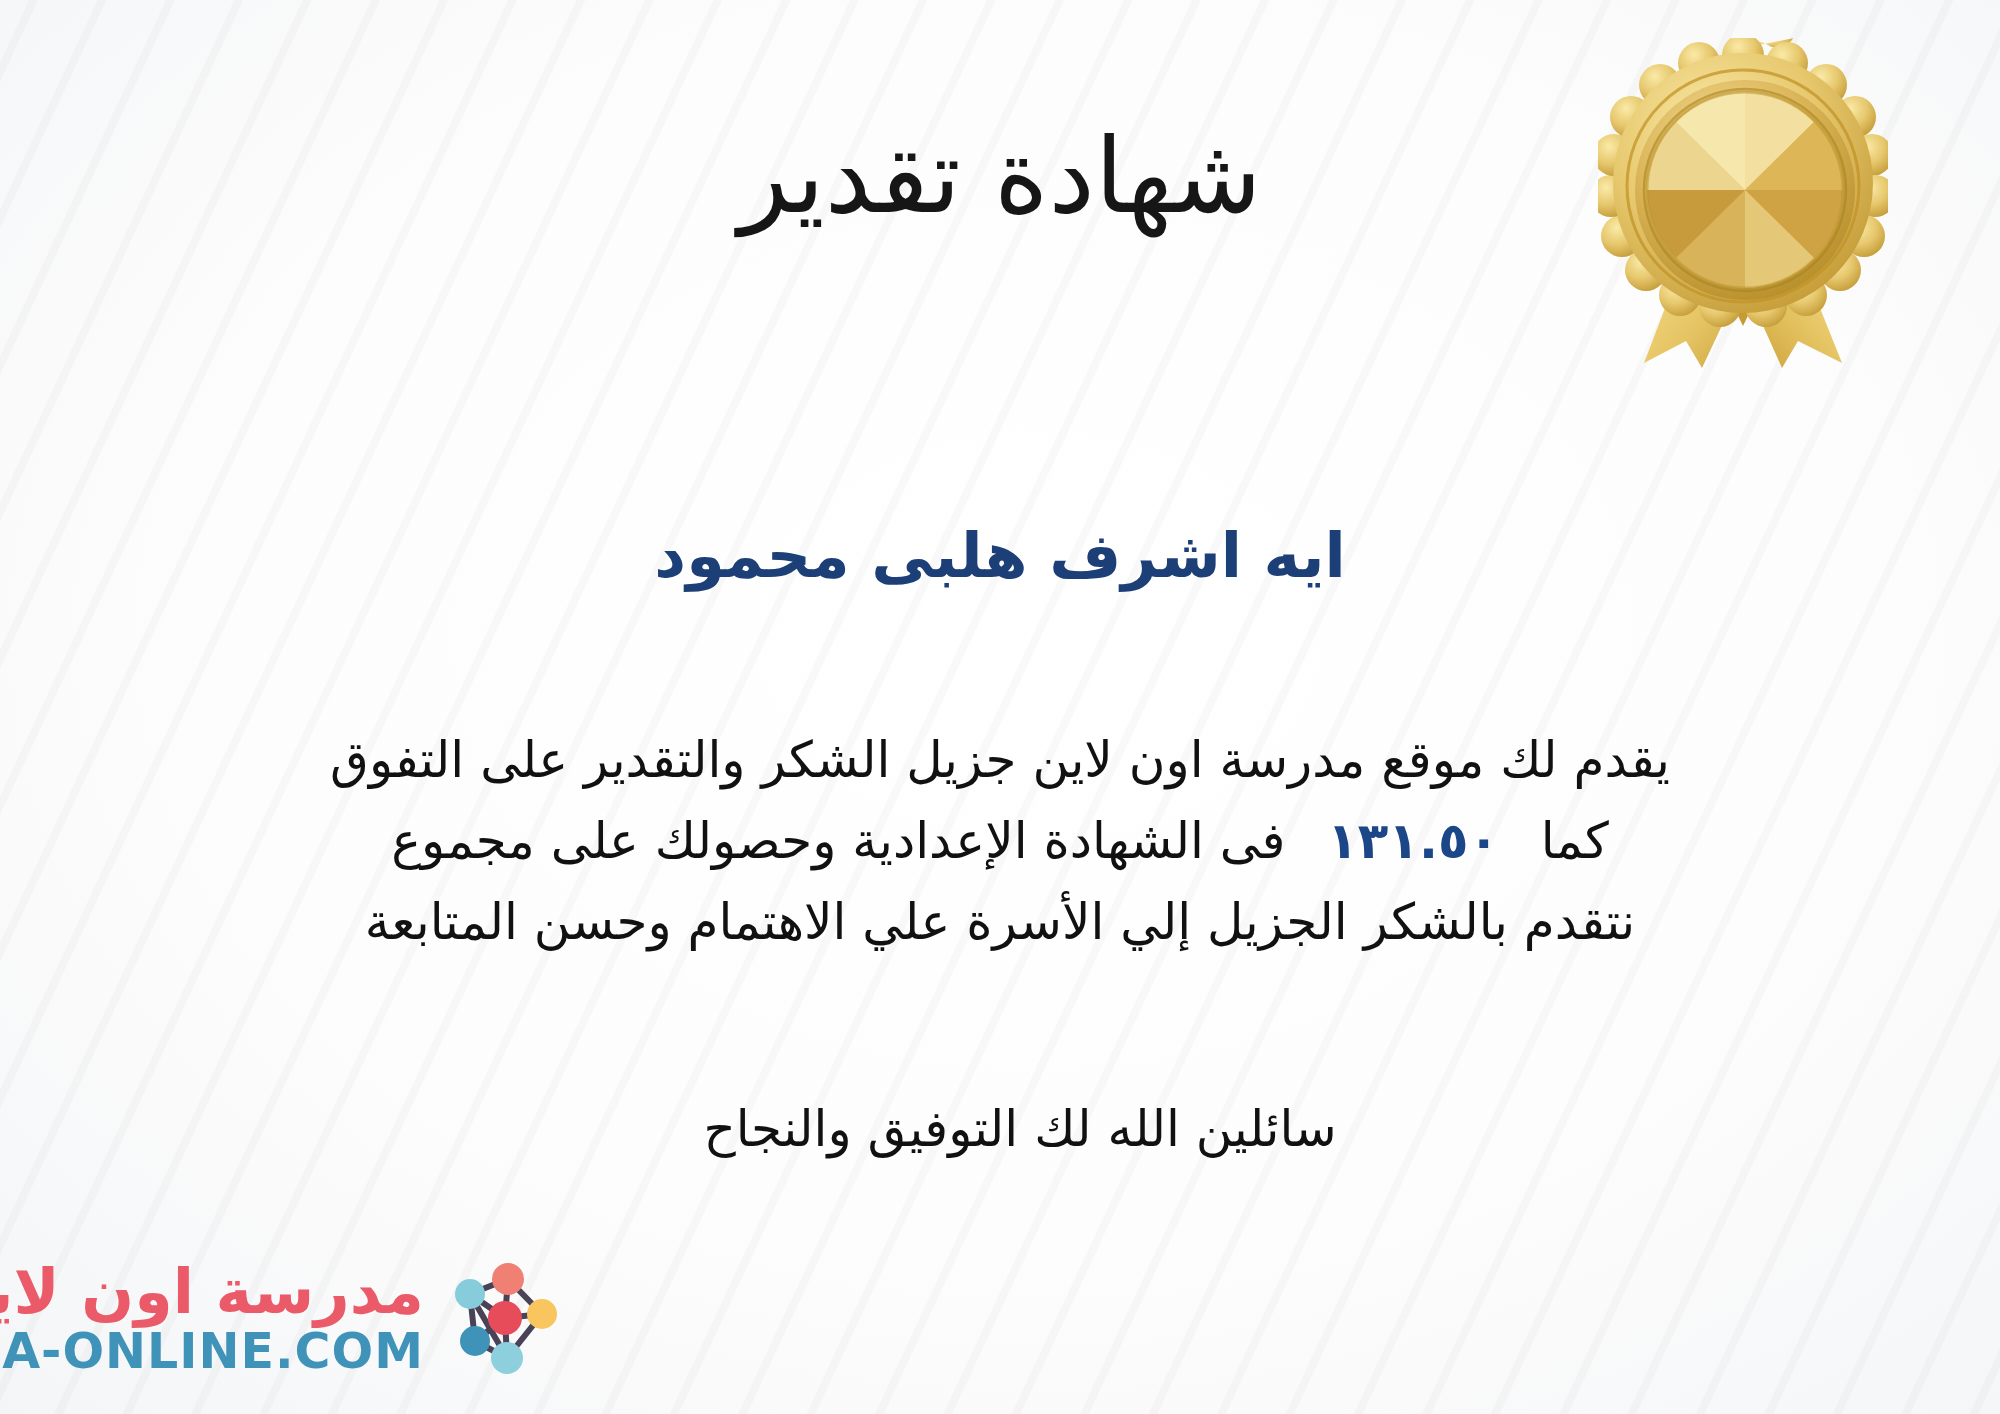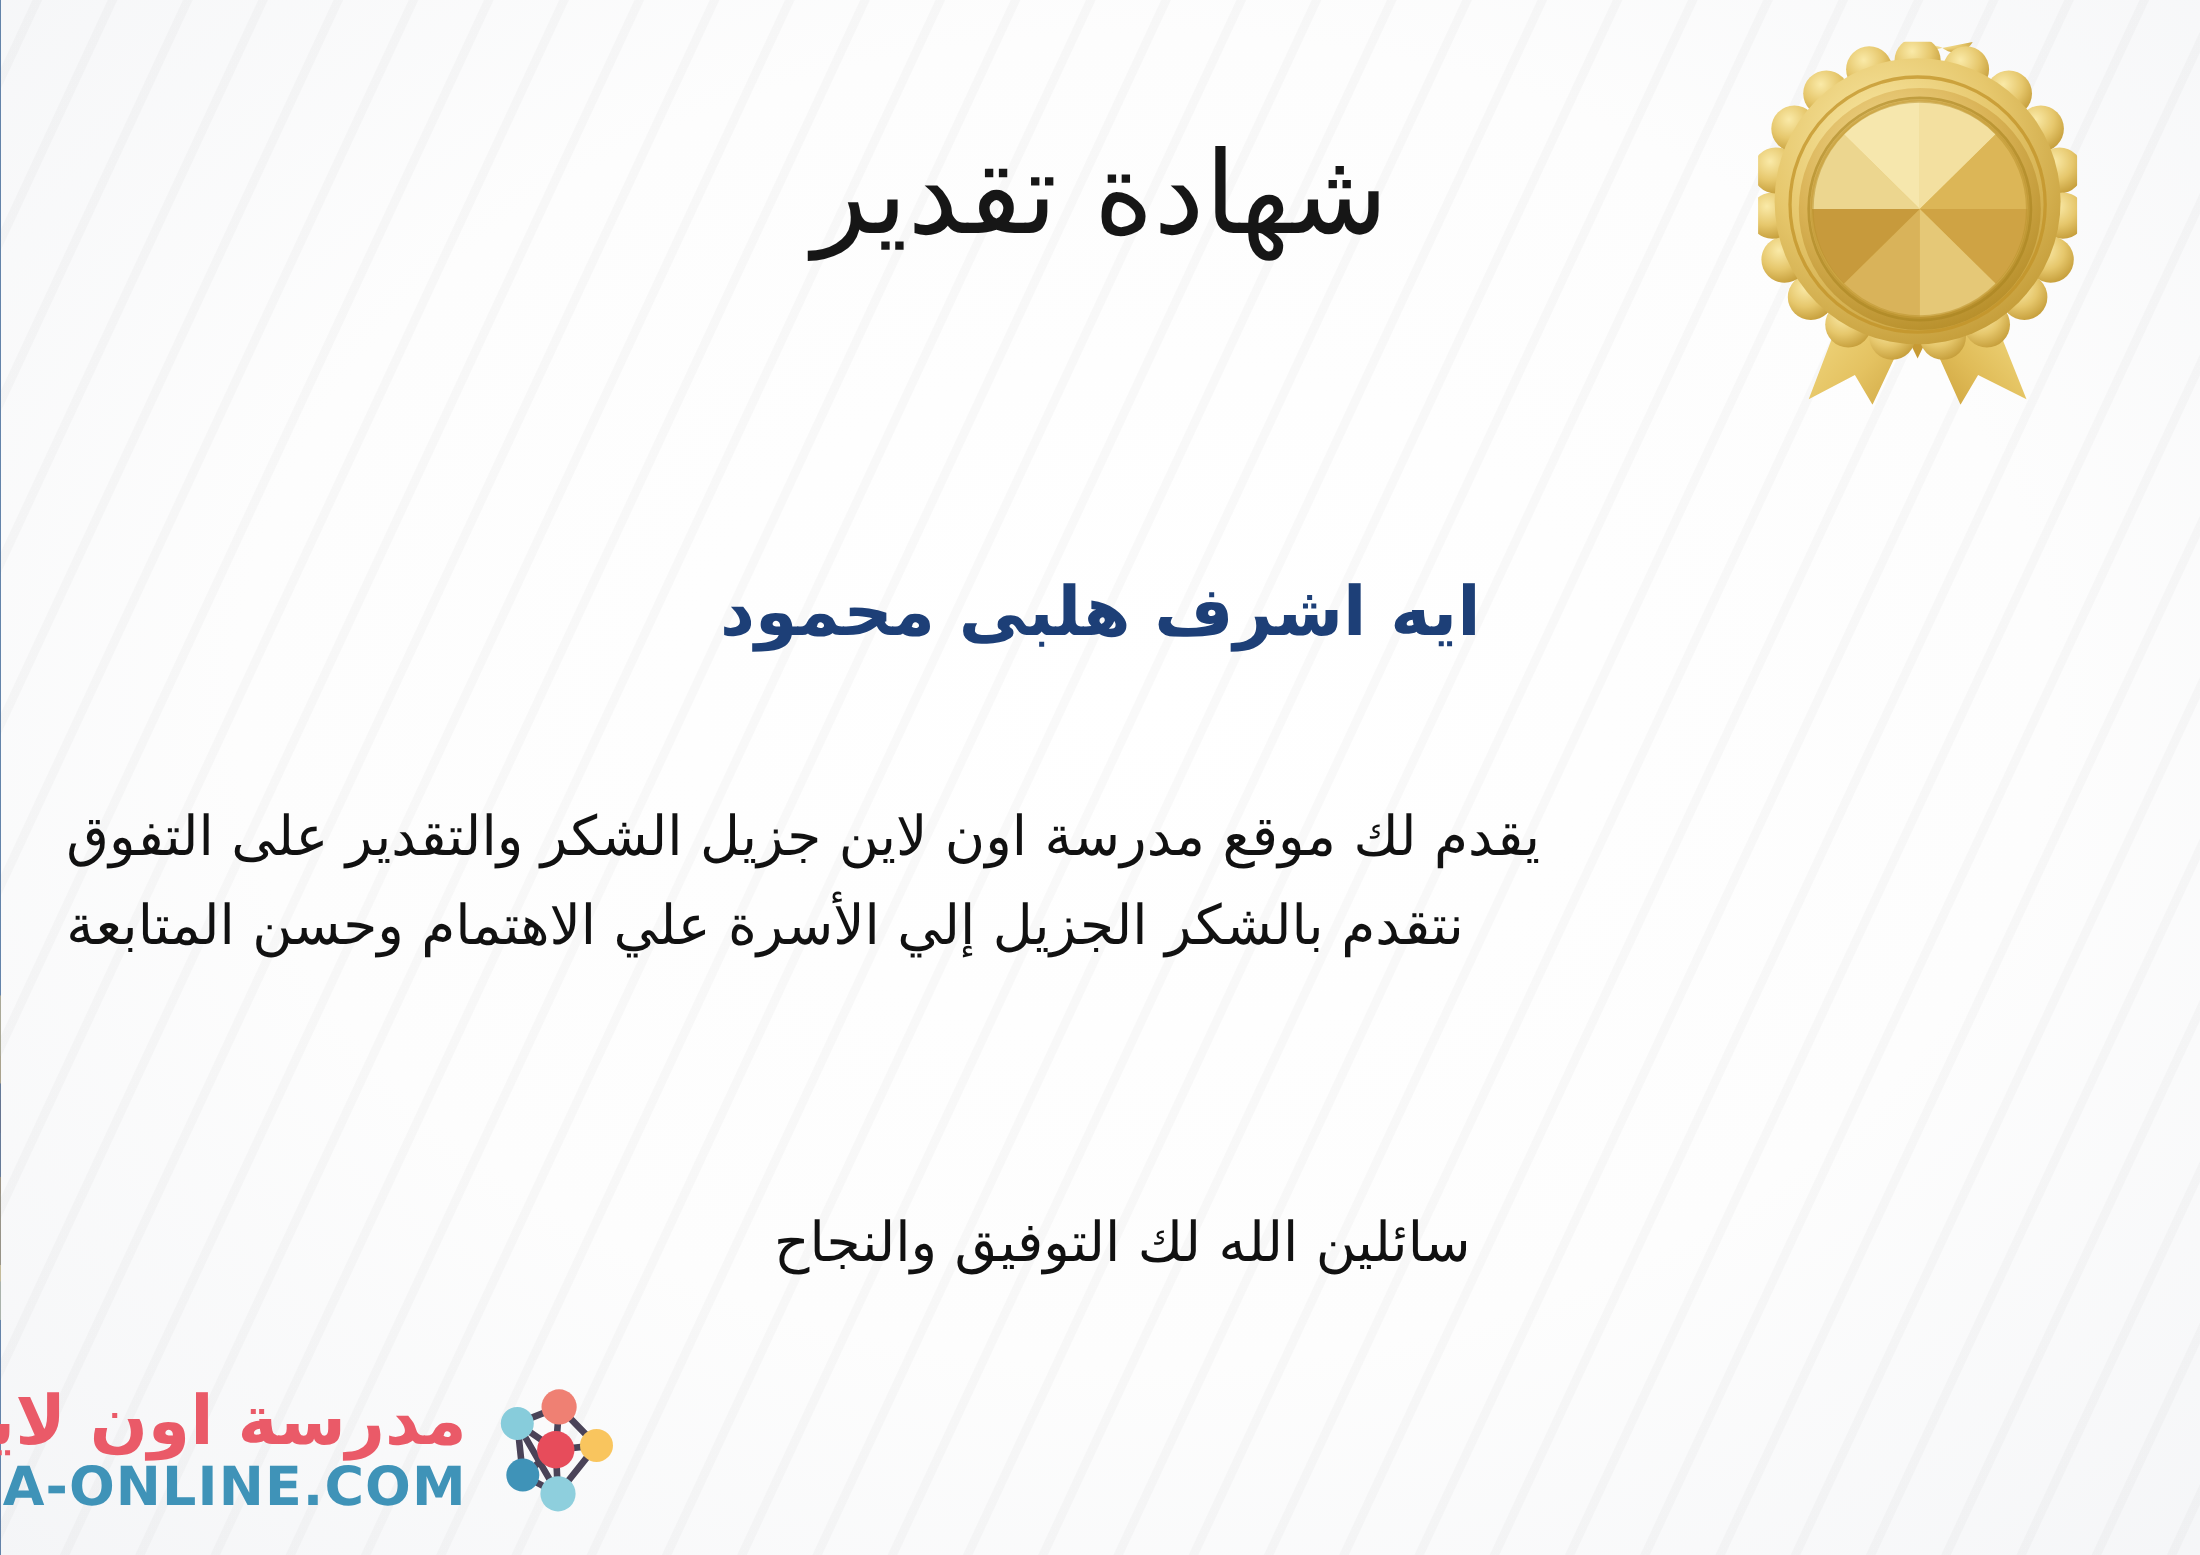--- a/index.html
+++ b/index.html
@@ -44,21 +44,21 @@
     position:absolute;top:118px;left:0;right:0;text-align:center;
     font-size:104px;font-weight:400;color:#161616;letter-spacing:0;
     line-height:1.12;direction:rtl;
   }
   .recipient{
     position:absolute;top:520px;left:0;right:0;text-align:center;
     font-size:62px;font-weight:700;color:#1d3f77;direction:rtl;
     line-height:1.15;
   }
   .body-block{
-    position:absolute;top:720px;left:60px;right:60px;text-align:left;
+    position:absolute;top:720px;left:60px;right:60px;text-align:center;
     direction:rtl;
   }
   .body-line{
     font-size:50px;color:#111111;line-height:1.62;white-space:nowrap;
     font-weight:400;
   }
   .score{color:#1b4687;font-weight:700;padding:0 26px;letter-spacing:2px;}
   .closing{
     position:absolute;top:1100px;left:0;right:0;text-align:center;
     font-size:50px;color:#111111;direction:rtl;padding-left:40px;
@@ -221,20 +221,25 @@
       </g>
     </svg>
   </div>
 
   <div class="cert-title">شهادة تقدير</div>
 
   <div class="recipient">ايه اشرف هلبى محمود</div>
 
   <div class="body-block">
     <div class="body-line">يقدم لك موقع مدرسة اون لاين جزيل الشكر  والتقدير على التفوق</div>
+    <div class="body-line">
+      <span>كما</span>
+      <span class="score">١٣١.٥٠</span>
+      <span>فى الشهادة الإعدادية وحصولك على مجموع</span>
+    </div>
     <div class="body-line">نتقدم  بالشكر الجزيل إلي الأسرة علي الاهتمام وحسن المتابعة</div>
   </div>
 
   <div class="closing">سائلين الله لك التوفيق  والنجاح</div>
 
   <div class="logo">
     <div class="logo-mark">
       <svg viewBox="0 0 132 132" xmlns="http://www.w3.org/2000/svg" aria-hidden="true">
         <g stroke="#4a4358" stroke-width="6" stroke-linecap="round">
           <line x1="36" y1="42" x2="74" y2="27"></line>

